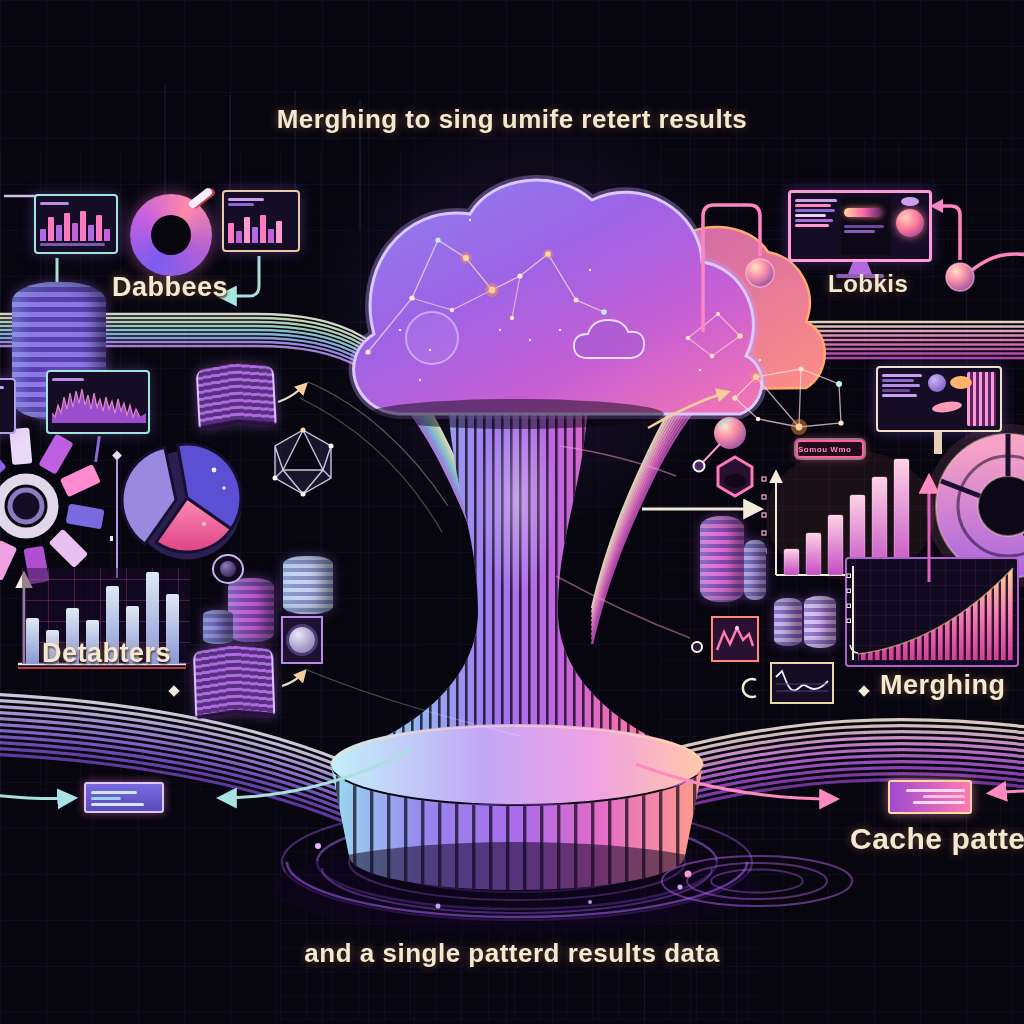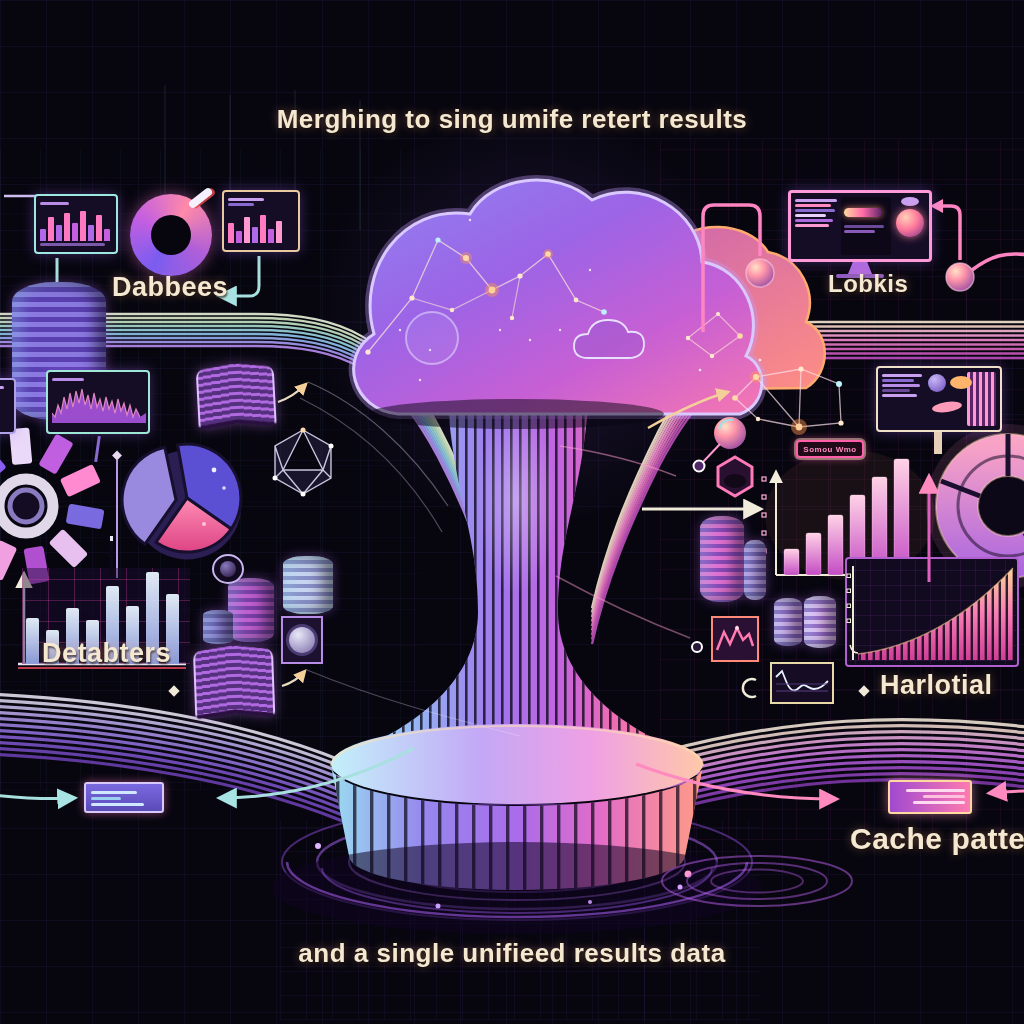--- a/index.html
+++ b/index.html
@@ -41,21 +41,21 @@
   .card div{height:3px;border-radius:2px;margin:3px 0;}
   #ringIcon{position:absolute;left:130px;top:194px;width:82px;height:82px;border-radius:50%;
     background:conic-gradient(from 210deg,#7a5cf0,#c45fe0,#ff8aa8,#b05fd8,#7a5cf0);
     box-shadow:0 0 16px rgba(230,110,200,.5);}
   #ringIcon:after{content:"";position:absolute;left:21px;top:21px;width:40px;height:40px;border-radius:50%;background:#07060f;}
   #ringIcon:before{content:"";position:absolute;top:0px;right:-2px;width:27px;height:8px;border-radius:4px;
     background:#f5f0ff;transform:rotate(-38deg);box-shadow:2px 2px 0 rgba(225,70,70,.85);}
   .sqicon{position:absolute;box-sizing:border-box;background:#1c1230;display:flex;align-items:center;justify-content:center;}
   .badge{position:absolute;box-sizing:border-box;border:2px solid #ff5fa8;border-radius:4px;background:#200a18;
     box-shadow:0 0 0 2px rgba(255,225,190,.45),0 0 10px rgba(255,95,170,.6);
-    color:#ff8ac0;font-size:8px;font-weight:700;text-align:center;letter-spacing:.5px;}
+    color:#ff8ac0;font-size:8px;font-weight:700;text-align:left;letter-spacing:.5px;}
   #detChart{position:absolute;left:22px;top:568px;width:168px;height:96px;
     background-color:rgba(28,12,48,.45);
     background-image:repeating-linear-gradient(0deg,rgba(220,70,170,.30) 0 1px,transparent 1px 21px),
       repeating-linear-gradient(90deg,rgba(220,70,170,.30) 0 1px,transparent 1px 26px);
     display:flex;align-items:flex-end;gap:7px;padding:0 4px;box-sizing:border-box;}
   #detChart div{width:13px;background:linear-gradient(180deg,#eaf5ff,#8f9fe0);border-radius:2px 2px 0 0;opacity:.95;}
   #ant{position:absolute;left:110px;top:536px;width:3px;height:34px;background:#0d0818;border-top:5px solid #e8e8f8;}
   .stand{position:absolute;background:#8a6ad0;}
 </style>
 </head>
@@ -605,17 +605,17 @@
       </svg>
   </div>
 
   <div class="badge" style="left:796px;top:440px;width:68px;height:18px;line-height:15px;">Somou Wmo</div>
 
   <div class="txt tc" style="top:104px;font-size:26px;">Merghing to sing umife retert results</div>
 
   <div class="txt" style="left:112px;top:272px;font-size:27px;">Dabbees</div>
   <div class="txt" style="left:828px;top:270px;font-size:24px;">Lobkis</div>
   <div class="txt" style="left:42px;top:638px;font-size:27px;">Detabters</div>
-  <div class="txt" style="left:880px;top:670px;font-size:27px;">Harlotial</div>
+  <div class="txt" style="left:880px;top:670px;font-size:27px;">Merghing</div>
   <div class="txt" style="left:850px;top:822px;font-size:30px;">Cache patterd</div>
 
-  <div class="txt tc" style="top:938px;font-size:26px;">and a single unifieed results data</div>
+  <div class="txt tc" style="top:938px;font-size:26px;">and a single patterd results data</div>
 </div>
 
 </body></html>

